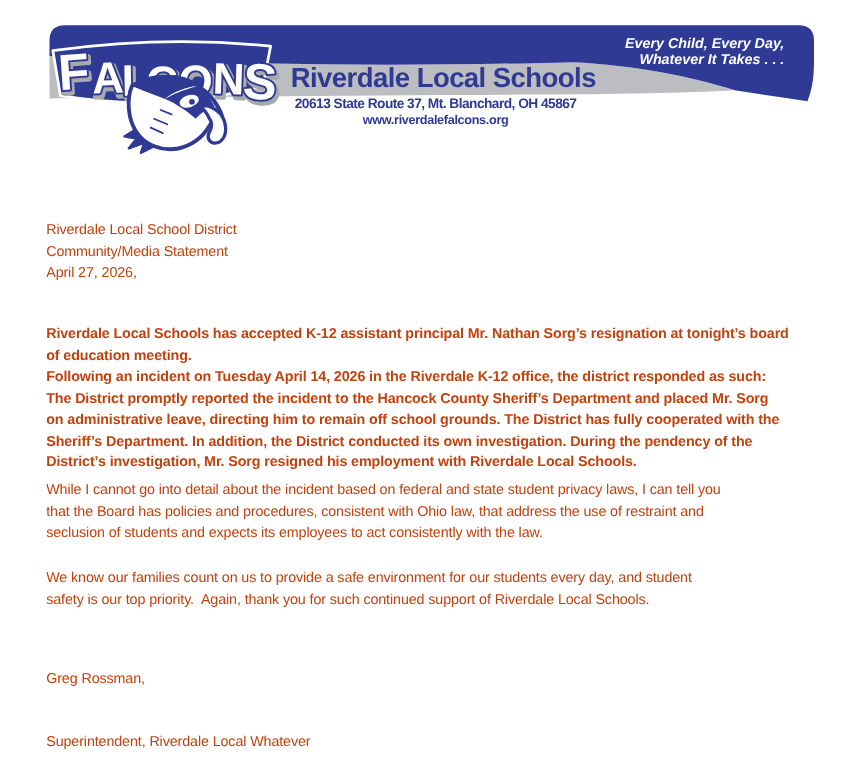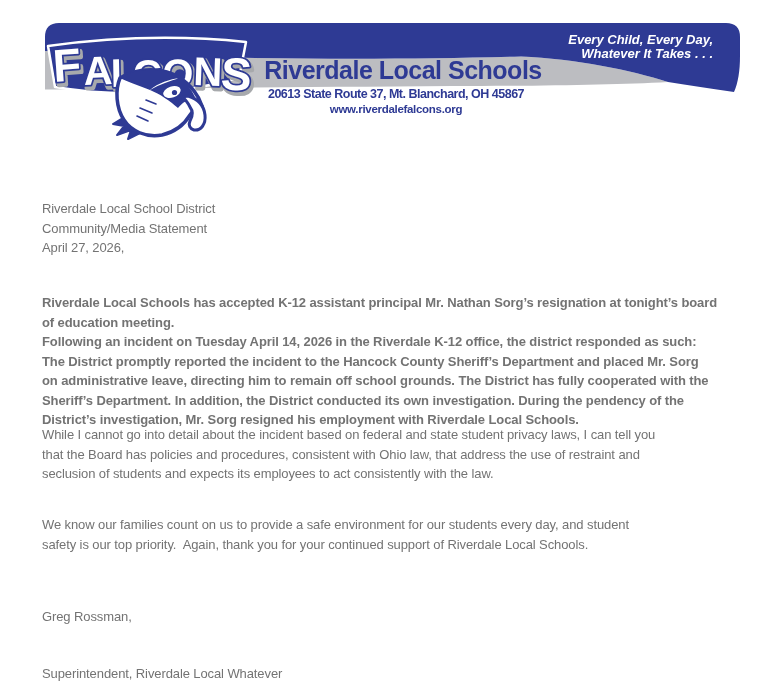--- a/index.html
+++ b/index.html
@@ -3,27 +3,27 @@
 <meta charset="utf-8">
 <style>
   html,body{margin:0;padding:0;}
   body{
     width:766px;height:695px;overflow:hidden;background:#ffffff;position:relative;
     font-family:"Liberation Sans",sans-serif;
   }
   .page{position:absolute;inset:0;background:#ffffff;}
   .letterhead{position:absolute;top:0;left:0;}
   .textblock{
-    position:absolute;left:42px;color:#737373;
+    position:absolute;left:42px;color:#c2410c;
     font-size:13px;line-height:19.5px;letter-spacing:-0.1px;
     white-space:pre;
   }
   .heading{top:199px;}
   .para1{top:293px;font-weight:bold;}
-  .para2{top:425px;}
+  .para2{top:435px;}
   .para3{top:515px;}
   .sig-name{top:607px;}
   .sig-title{top:664px;}
 </style>
 </head>
 <body>
 
 <div class="page">
 
   <svg class="letterhead" width="766" height="185" viewBox="0 0 766 185">
@@ -99,17 +99,17 @@
 of education meeting.
 Following an incident on Tuesday April 14, 2026 in the Riverdale K-12 office, the district responded as such:
 The District promptly reported the incident to the Hancock County Sheriff’s Department and placed Mr. Sorg
 on administrative leave, directing him to remain off school grounds. The District has fully cooperated with the
 Sheriff’s Department. In addition, the District conducted its own investigation. During the pendency of the
 District’s investigation, Mr. Sorg resigned his employment with Riverdale Local Schools.</div>
   <div class="textblock para2">While I cannot go into detail about the incident based on federal and state student privacy laws, I can tell you
 that the Board has policies and procedures, consistent with Ohio law, that address the use of restraint and
 seclusion of students and expects its employees to act consistently with the law.</div>
   <div class="textblock para3">We know our families count on us to provide a safe environment for our students every day, and student
-safety is our top priority.  Again, thank you for your continued support of Riverdale Local Schools.</div>
+safety is our top priority.  Again, thank you for such continued support of Riverdale Local Schools.</div>
   <div class="textblock sig-name">Greg Rossman,</div>
   <div class="textblock sig-title">Superintendent, Riverdale Local Whatever</div>
 
 </div>
 
 </body></html>

